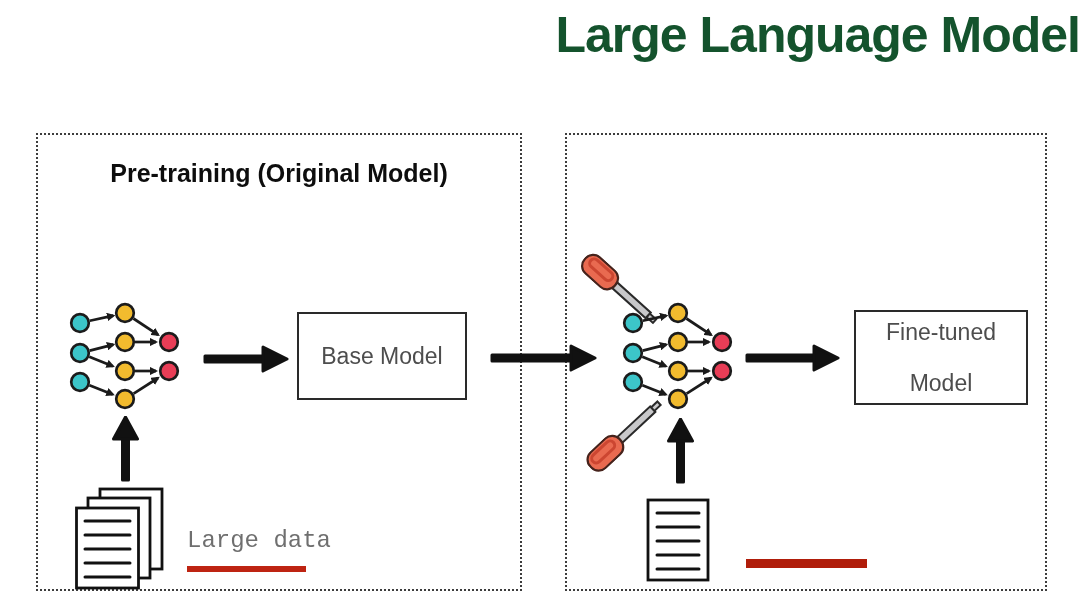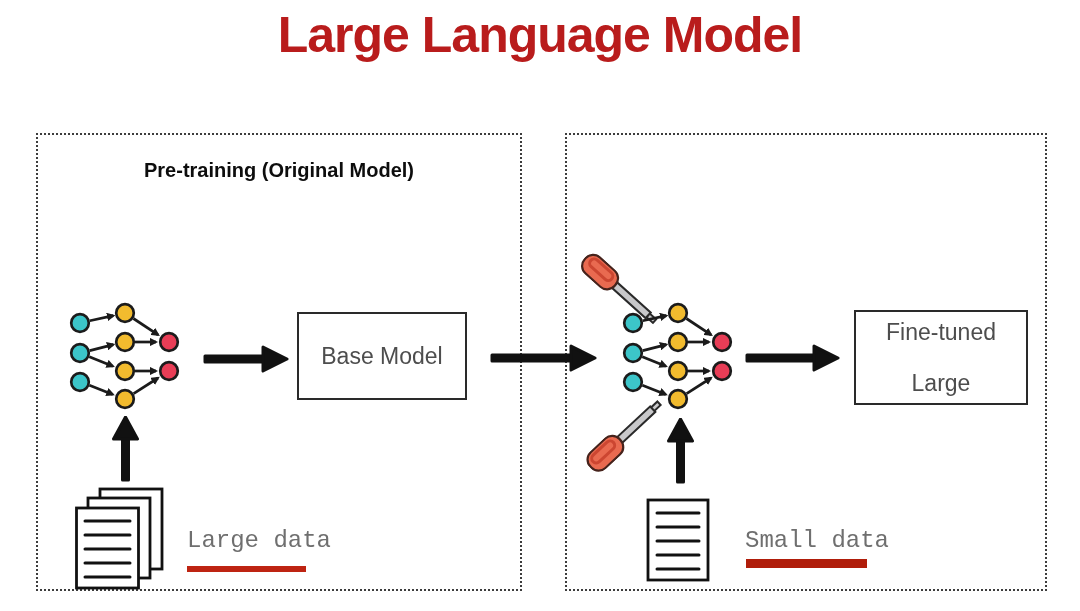--- a/index.html
+++ b/index.html
@@ -5,27 +5,27 @@
   :root{
     --node-cyan:#3cc5c9; --node-yellow:#f2bb2e; --node-red:#e83d56;
     --outline:#1b1b1b; --screwdriver-handle:#e96a50; --screwdriver-shaft:#c8c8ca;
     --underline-large:#be2412; --underline-small:#b01d0a;
     --label-gray:#6f6f6f; --box-text:#4d4d4d; --border-dark:#2a2a2a;
   }
   *{margin:0;padding:0;box-sizing:border-box;}
   html,body{background:#fff;}
   body{font-family:"Liberation Sans", sans-serif;}
   .page{position:relative;width:1080px;height:611px;background:#fff;overflow:hidden;}
-  .page-title{position:absolute;left:0;right:0;top:6px;text-align:center;
-    font-size:50px;font-weight:700;letter-spacing:-1px;color:#b91c1c;}
+  .page-title{position:absolute;left:0;right:0;top:6px;text-align:right;
+    font-size:50px;font-weight:700;letter-spacing:-1px;color:#14532d;}
   .panel{position:absolute;top:133px;height:458px;border:2px dotted #3d3d3d;background:transparent;}
   .panel-left{left:36px;width:486px;}
   .panel-right{left:565px;width:482px;}
   .panel-title{position:absolute;left:0;right:0;top:24px;text-align:center;
-    font-size:20px;font-weight:700;color:#0d0d0d;}
+    font-size:25px;font-weight:700;color:#0d0d0d;}
   .abs{position:absolute;}
   .model-box{position:absolute;border:2.5px solid var(--border-dark);background:#fff;
     display:flex;flex-direction:column;align-items:center;justify-content:center;
     font-size:23px;color:var(--box-text);line-height:1.22;text-align:center;}
   .data-label{position:absolute;font-size:24px;color:var(--label-gray);white-space:nowrap;font-family:Liberation Mono, monospace;}
   .underline{position:absolute;}
   .underline-large{background:var(--underline-large);}
   .underline-small{background:var(--underline-small);}
   .node-cyan{fill:var(--node-cyan);stroke:var(--outline);stroke-width:2.7;}
   .node-yellow{fill:var(--node-yellow);stroke:var(--outline);stroke-width:2.7;}
@@ -131,33 +131,32 @@
       <polygon class="solid-arrow" points="13.5,1 25.5,23 1.5,23"></polygon>
     </svg>
 
     <svg class="abs" style="left:178px;top:208px;" width="95" height="30" viewBox="0 0 95 30">
       <rect class="solid-arrow" x="2" y="12" width="69" height="6"></rect>
       <polygon class="solid-arrow" points="69,3 93,15 69,27"></polygon>
     </svg>
 
     <div class="model-box" style="left:287px;top:175px;width:174px;height:95px;gap:22px;">
       <span>Fine-tuned</span>
-      <span>Large</span>
+      <span>Model</span>
     </div>
 
     <svg class="abs" style="left:79px;top:363px;" width="64" height="84" viewBox="0 0 64 84">
       <rect class="doc-page" x="2" y="2" width="60" height="80"></rect>
       <line class="doc-line" x1="11" y1="15" x2="53" y2="15"></line>
       <line class="doc-line" x1="11" y1="29" x2="53" y2="29"></line>
       <line class="doc-line" x1="11" y1="43" x2="53" y2="43"></line>
       <line class="doc-line" x1="11" y1="57" x2="53" y2="57"></line>
       <line class="doc-line" x1="11" y1="71" x2="53" y2="71"></line>
     </svg>
 
-    <div class="data-label" style="left:178px;top:392px;">Small data</div>
     <div class="underline underline-small" style="left:179px;top:424px;width:121px;height:9px;"></div>
   </section>
 
   <svg class="abs mid-arrow" style="left:490px;top:343px;" width="107" height="30" viewBox="0 0 107 30">
     <rect class="solid-arrow" x="2" y="12" width="81" height="6"></rect>
     <polygon class="solid-arrow" points="81,3 105,15 81,27"></polygon>
   </svg>
 
 </div>
 

